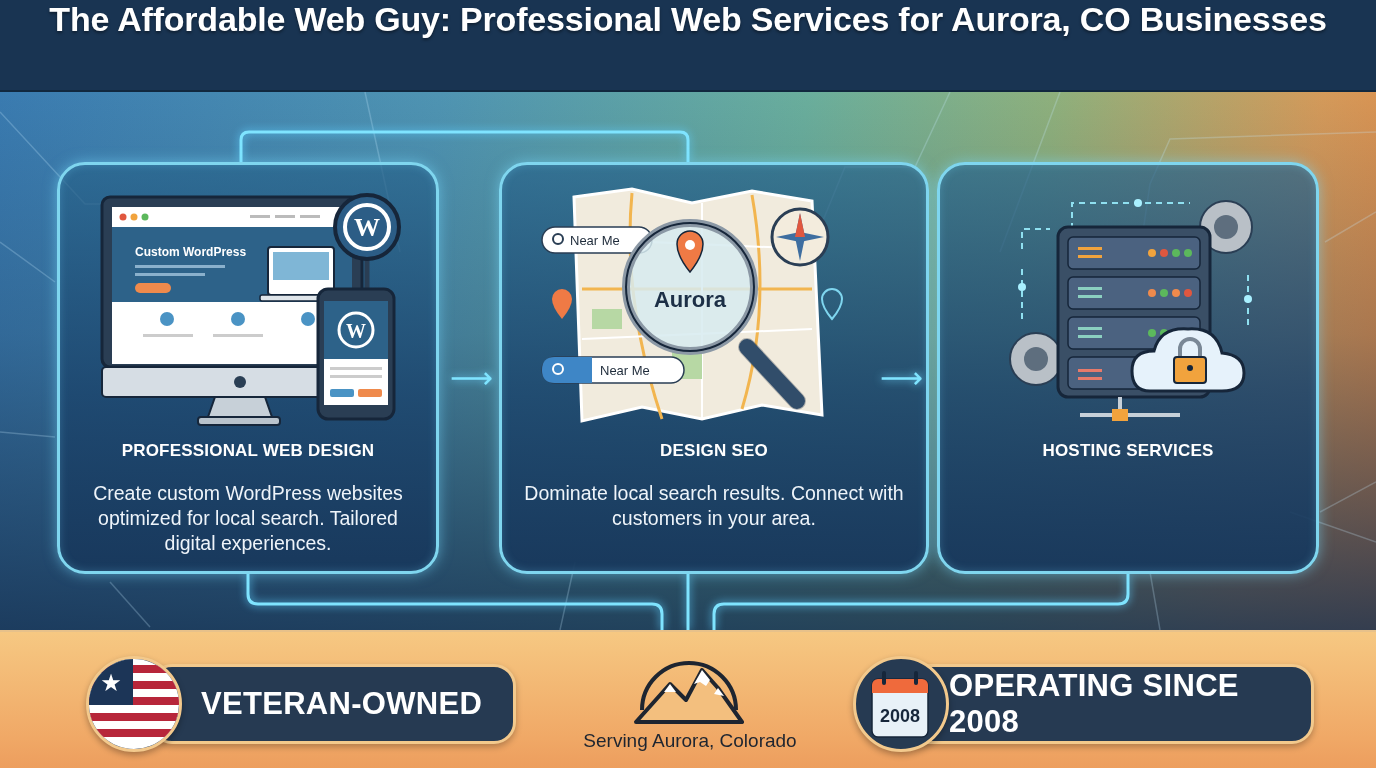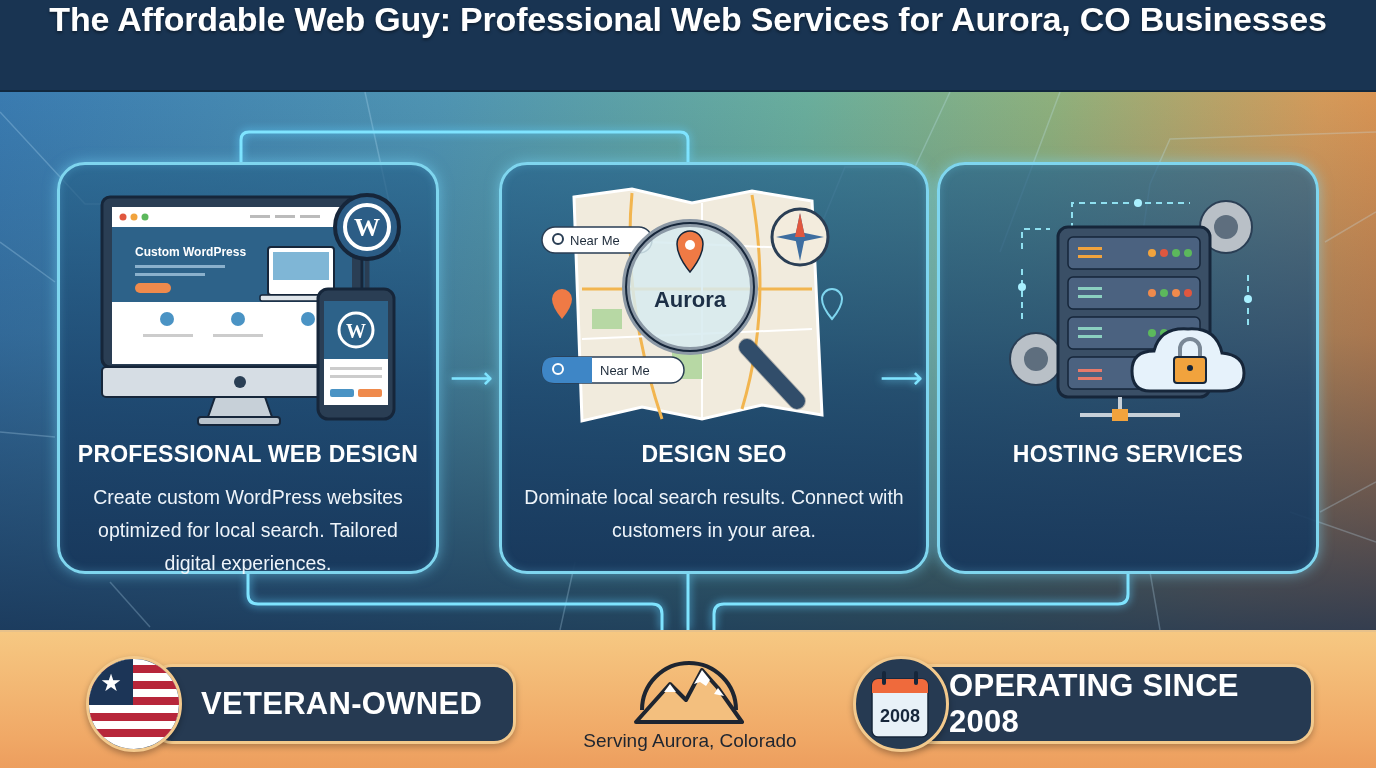--- a/index.html
+++ b/index.html
@@ -8,22 +8,22 @@
 .header{position:absolute;left:0;top:0;width:1376px;height:92px;background:#193452;display:flex;justify-content:center;border-bottom:2px solid #11283f}
 .header h1{color:#fff;font-size:34px;font-weight:bold;letter-spacing:-0.2px;text-shadow:0 2px 3px rgba(0,0,0,.4)}
 .main{position:absolute;left:0;top:92px;width:1376px;height:538px;overflow:hidden;
  background:linear-gradient(100deg,#3a7bb0 0%,#4f94b2 30%,#6aae9c 55%,#8fb07c 72%,#d49a5a 90%,#e08a48 100%)}
 .main::after{content:"";position:absolute;inset:0;background:linear-gradient(180deg,rgba(20,45,80,0) 0%,rgba(20,45,80,.25) 45%,rgba(22,48,80,.85) 100%)}
 .circuit{position:absolute;inset:0;z-index:1}
 .card{position:absolute;top:70px;width:382px;height:412px;border-radius:28px;border:3px solid #7fd6ef;
  background:linear-gradient(180deg,rgba(40,100,140,.72) 0%,rgba(28,70,110,.85) 55%,rgba(24,56,92,.95) 100%);
  box-shadow:0 0 14px rgba(120,220,255,.55),inset 0 0 8px rgba(120,220,255,.25);z-index:2}
 .card .illus{position:absolute;left:20px;top:14px;width:336px;height:254px}
-.card .title{position:absolute;left:0;right:0;top:276px;text-align:center;color:#fff;font-weight:bold;font-size:23px;letter-spacing:.2px}
-.card .desc{position:absolute;left:10px;right:10px;top:316px;text-align:center;color:#eef4fa;font-size:19.5px;line-height:33px}
+.card .title{position:absolute;left:0;right:0;top:276px;text-align:center;color:#fff;font-weight:bold;font-size:17px;letter-spacing:.2px}
+.card .desc{position:absolute;left:10px;right:10px;top:316px;text-align:center;color:#eef4fa;font-size:19.5px;line-height:25px}
 .arrow{position:absolute;top:268px;z-index:3;color:#7fe4ff;font-size:30px;text-shadow:0 0 8px #6fd8ff}
 .footer{position:absolute;left:0;top:630px;width:1376px;height:180px;background:linear-gradient(180deg,#f6c882 0%,#f0a866 60%,#e88f52 100%);border-top:2px solid #e7c18a}
 .badge{position:absolute;height:80px;background:#263a52;border:3px solid #f3c98c;border-radius:22px;display:flex;align-items:center;box-shadow:0 3px 6px rgba(0,0,0,.25)}
 .badge .label{color:#fff;font-weight:bold;font-size:31px;letter-spacing:.3px}
 .medal{position:absolute;border-radius:50%;border:3px solid #f3c98c;background:#1c3557;box-shadow:0 3px 6px rgba(0,0,0,.3);overflow:hidden}
 .serving{position:absolute;left:540px;top:728px;width:300px;text-align:center;font-size:19px;font-weight:normal;color:#1e2530}
 </style>
 </head>
 <body>
 

